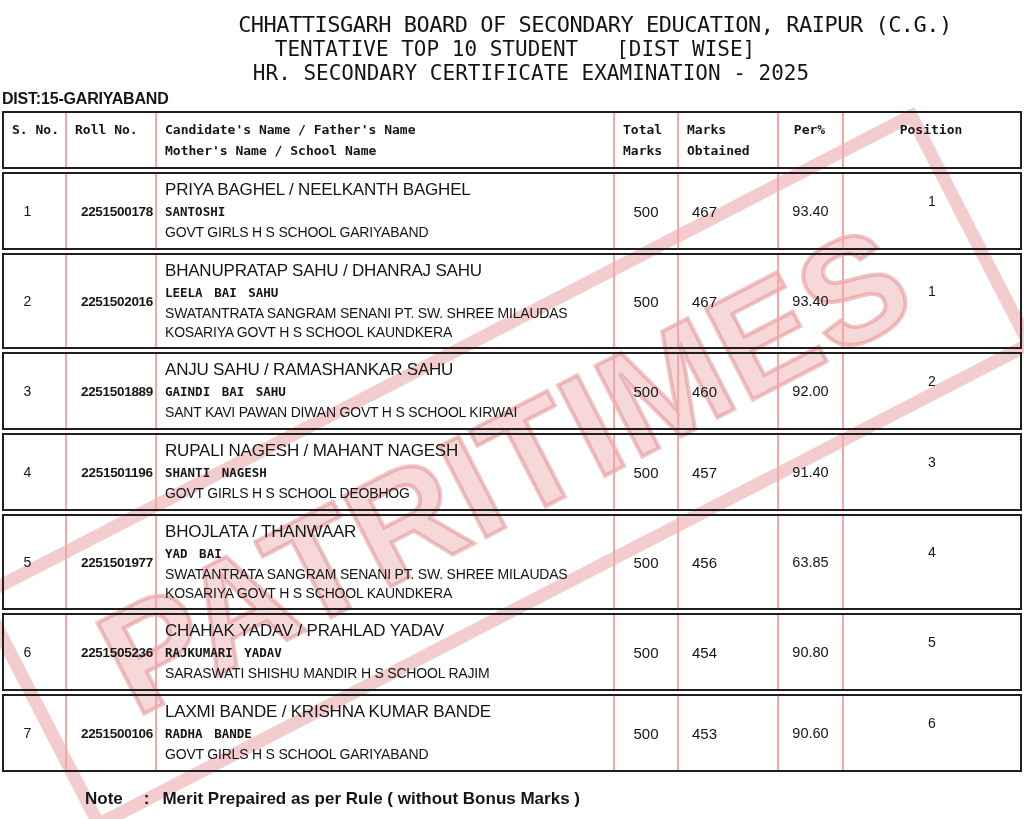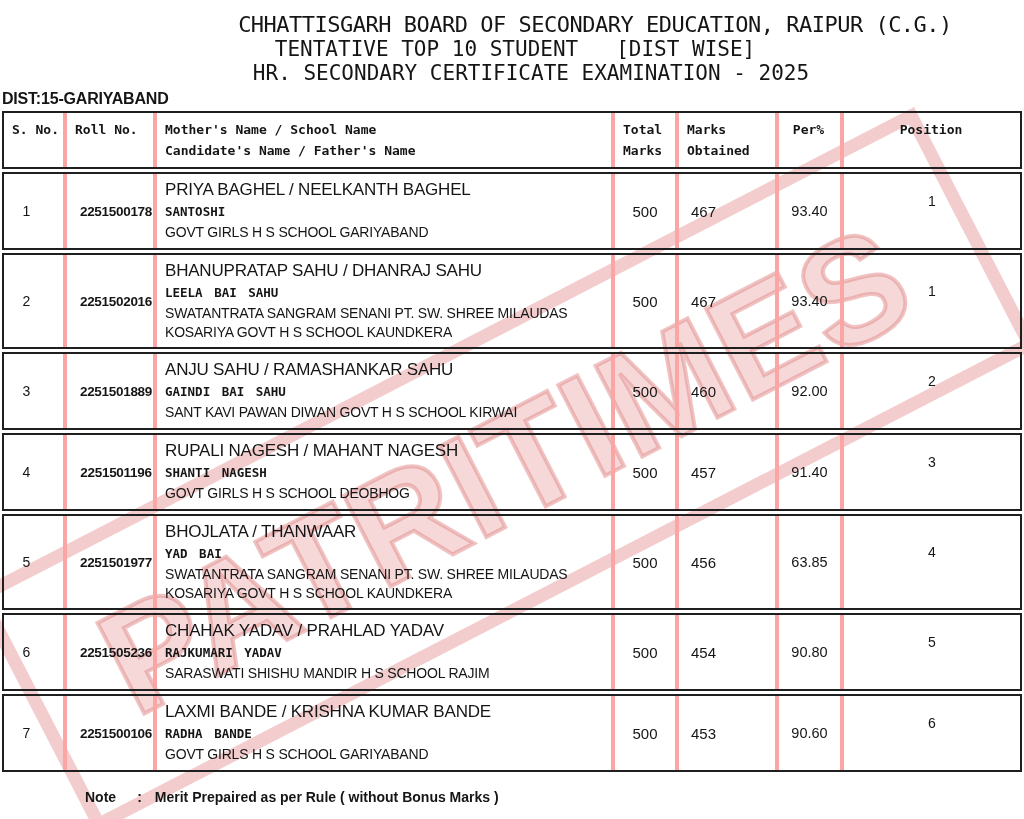--- a/index.html
+++ b/index.html
@@ -26,40 +26,40 @@
   }
 
   
   .tbl{position:relative;z-index:2;margin:0 2px;}
   .rowbox{
     display:grid;grid-template-columns:63px 90px 458px 64px 100px 65px 1fr;
     border:2px solid #1f1f1f;margin-bottom:3px;box-sizing:border-box;background:transparent;
   }
   .hdrbox{height:58px;}
   .databox{min-height:78px;}
-  .cell{border-right:4px solid #fca5a5;box-sizing:border-box;min-width:0;}
+  .cell{border-right:2px solid #fca5a5;box-sizing:border-box;min-width:0;}
   .cell:last-child{border-right:none;}
 
   .hcell{font-family:"DejaVu Sans Mono",monospace;font-weight:700;font-size:13px;padding:6px 2px 0 8px;line-height:21px;}
   .hc-center{text-align:center;padding-left:0;}
 
   .dcell{display:flex;align-items:center;justify-content:center;font-size:15px;}
   .sno-cell{padding-right:14px;font-size:14px;}
   .roll-cell{padding-left:12px;font-weight:700;font-size:13.5px;letter-spacing:-0.3px;text-align:right;}
   .name-cell{display:block;padding:7px 6px 5px 8px;}
   .nline1{font-size:17px;line-height:17px;letter-spacing:-0.2px;}
   .nmother{font-family:"DejaVu Sans Mono",monospace;font-weight:700;font-size:12.5px;margin-top:6px;line-height:15px;word-spacing:4px;}
   .nschool{font-size:14px;margin-top:4px;line-height:19px;letter-spacing:-0.2px;}
   .total-cell{font-size:15px;}
   .obt-cell{padding-right:47px;font-size:15px;}
   .per-cell{font-size:14.5px;}
   .pos-cell{padding-bottom:20px;font-size:14px;}
 
   
-  .note{position:relative;z-index:2;margin:17px 0 0 85px;font-weight:700;font-size:14px;}
+  .note{position:relative;z-index:2;margin:17px 0 0 85px;font-weight:700;font-size:17px;}
   .note .sep{display:inline-block;margin:0 13px 0 21px;}
 </style>
 </head>
 <body>
 
 <div class="page">
 
   <div class="watermark">PATRITIMES</div>
 
   <div class="titles">
@@ -69,22 +69,22 @@
   </div>
 
   <div class="district">DIST:15-GARIYABAND</div>
 
   <div class="tbl">
 
     <div class="rowbox hdrbox">
       <div class="cell hcell">S. No.</div>
       <div class="cell hcell">Roll No.</div>
       <div class="cell hcell">
+        <div>Candidate's Name / Father's Name</div>
         <div>Mother's Name / School Name</div>
-        <div>Candidate's Name / Father's Name</div>
       </div>
       <div class="cell hcell">
         <div>Total</div>
         <div>Marks</div>
       </div>
       <div class="cell hcell">
         <div>Marks</div>
         <div>Obtained</div>
       </div>
       <div class="cell hcell hc-center">Per%</div>

